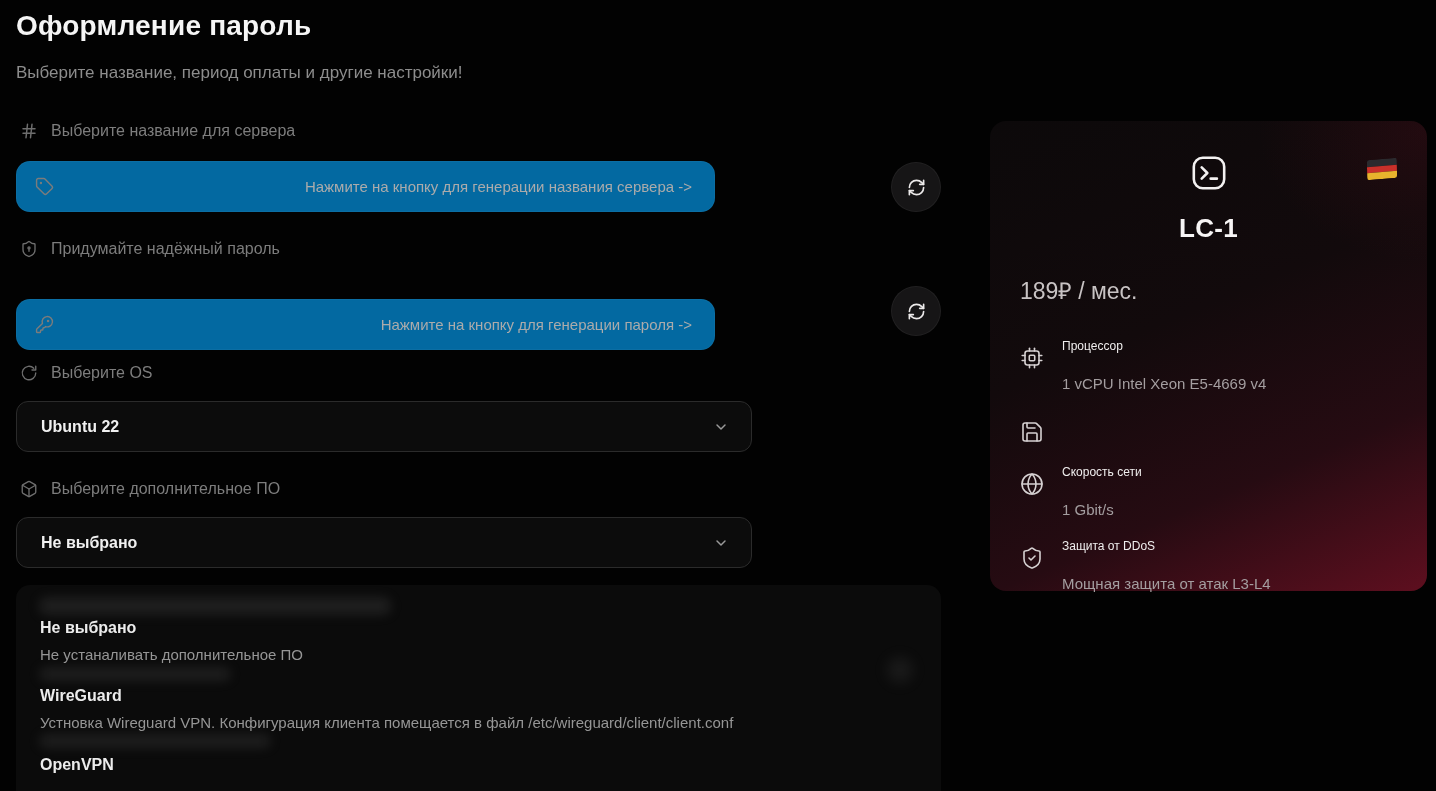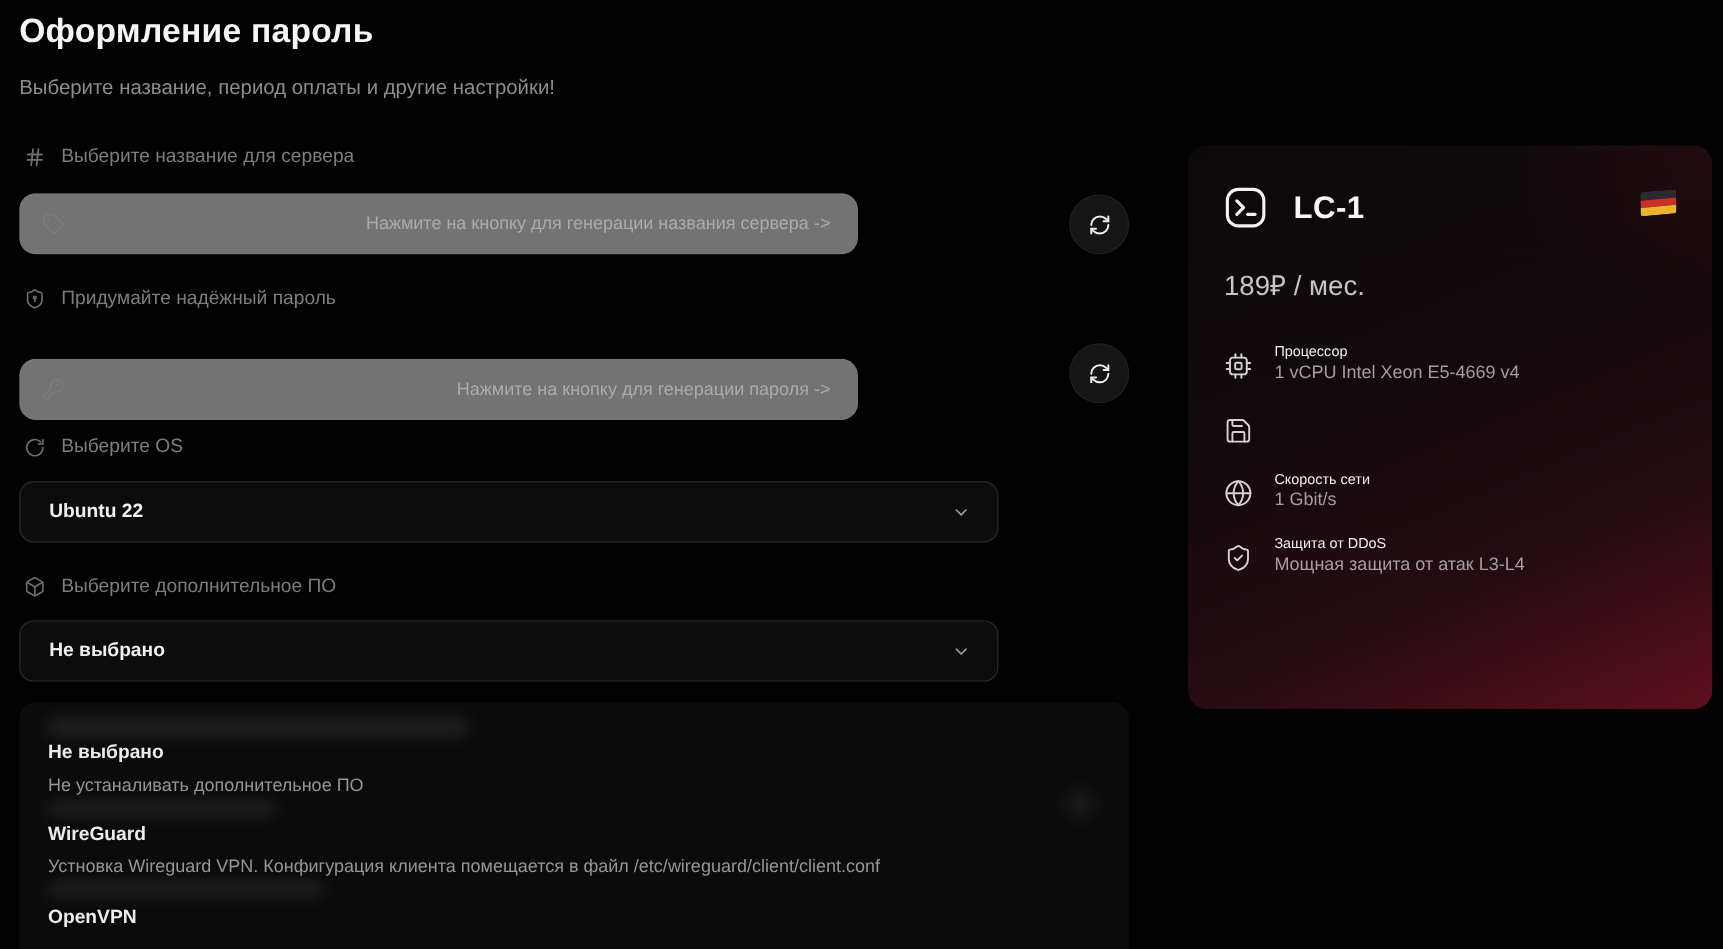--- a/index.html
+++ b/index.html
@@ -23,21 +23,21 @@
     font-size:16px;color:#7d7d7d;
   }
   .field-label svg{flex:0 0 auto;color:#6e6e6e;}
   .lbl-name{top:122px;}
   .lbl-pass{top:240px;}
   .lbl-os{top:364px;}
   .lbl-soft{top:480px;}
 
   .input-wrap{
     position:absolute;left:16px;width:699px;height:51px;
-    background:#737373;border:1px solid rgba(255,255,255,.035);
+    background:#0369a1;border:1px solid rgba(255,255,255,.035);
     border-radius:14px;display:flex;align-items:center;
     padding:0 20px 0 18px;box-sizing:border-box;gap:12px;
   }
   .input-wrap svg{color:#7c7c7c;flex:0 0 auto;}
   .input-wrap input{
     flex:1;background:transparent;border:none;outline:none;
     font-family:"Liberation Sans", sans-serif;
     font-size:15px;color:#e8e8e8;text-align:right;
   }
   .input-wrap input::placeholder{color:#ababab;opacity:1;}
@@ -48,21 +48,21 @@
     position:absolute;left:891px;width:50px;height:50px;border-radius:50%;
     background:#161516;border:1px solid rgba(255,255,255,.05);
     display:flex;align-items:center;justify-content:center;cursor:pointer;
     padding:0;
   }
   .gen-btn svg{color:#eceaea;}
   .gen-name{top:162px;}
   .gen-pass{top:286px;}
 
   .select{
-    position:absolute;left:16px;width:816px;height:51px;
+    position:absolute;left:16px;width:736px;height:51px;
     background:#0c0c0c;border:1px solid #2b2b2b;border-radius:12px;
     display:flex;align-items:center;justify-content:space-between;
     padding:0 22px 0 24px;box-sizing:border-box;cursor:pointer;
   }
   .select .sel-value{font-size:16px;font-weight:700;color:#f1f1f1;}
   .select svg{color:#9a9a9a;}
   .sel-os{top:401px;}
   .sel-soft{top:517px;}
 
   .dropdown-panel{
@@ -85,38 +85,38 @@
 
   
   .plan-card{
     position:absolute;left:990px;top:121px;width:437px;height:470px;
     border-radius:16px;box-sizing:border-box;
     background:
       radial-gradient(55% 40% at 100% 2%, rgba(120,18,38,.18), transparent 70%),
       linear-gradient(157deg,#0c090a 0%,#120a0c 42%,#260b12 72%,#5e0f1f 100%);
     padding:34px 30px 0 30px;
   }
-  .plan-head{display:flex;align-items:center;gap:22px;position:relative;}
+  .plan-head{display:flex;align-items:center;gap:22px;position:relative;flex-direction:column;}
   .plan-head svg{color:#f3f1f1;}
   .plan-name{font-size:26px;font-weight:700;color:#f7f5f5;letter-spacing:.3px;}
   .flag{
     position:absolute;right:0px;top:4px;width:30px;height:20px;
     transform:rotate(-5deg) skewX(-4deg);border-radius:2.5px;overflow:hidden;
     display:flex;flex-direction:column;
   }
   .flag i{flex:1;}
   .flag .f-black{background:#2b2a2e;}
   .flag .f-red{background:#c9302a;}
   .flag .f-gold{background:#e8b32d;}
   .plan-price{margin-top:30px;font-size:23px;color:#c8c3c4;}
   .spec-list{margin-top:33px;}
   .spec-row{display:flex;gap:18px;margin-bottom:21px;}
   .spec-row svg{color:#d6d1d2;flex:0 0 auto;margin-top:7px;}
   .spec-title{font-size:12px;font-weight:400;color:#f0eeee;}
-  .spec-value{font-size:15px;color:#a49ea0;margin-top:2px;}
+  .spec-value{font-size:15px;color:#a49ea0;margin-top:22px;}
 </style>
 </head>
 <body>
 
 <div class="page">
 
   <div class="page-title">Оформление пароль</div>
   <div class="page-subtitle">Выберите название, период оплаты и другие настройки!</div>
 
   <div class="field-label lbl-name">

